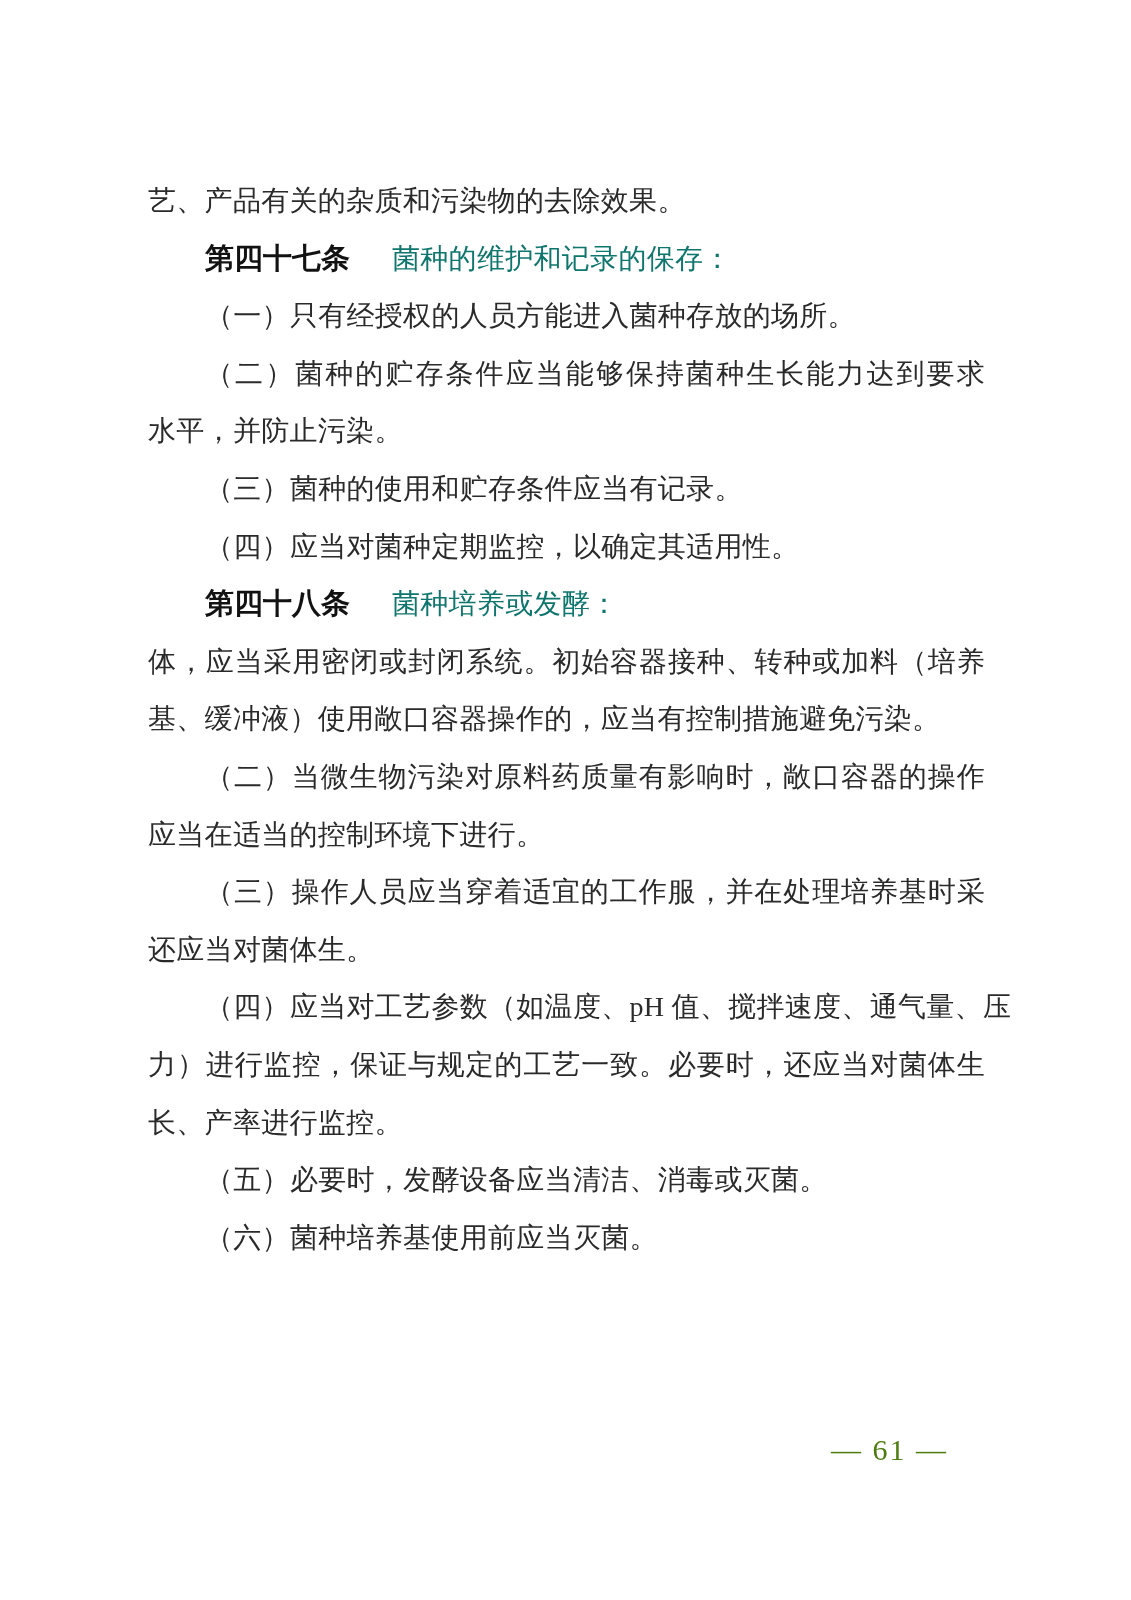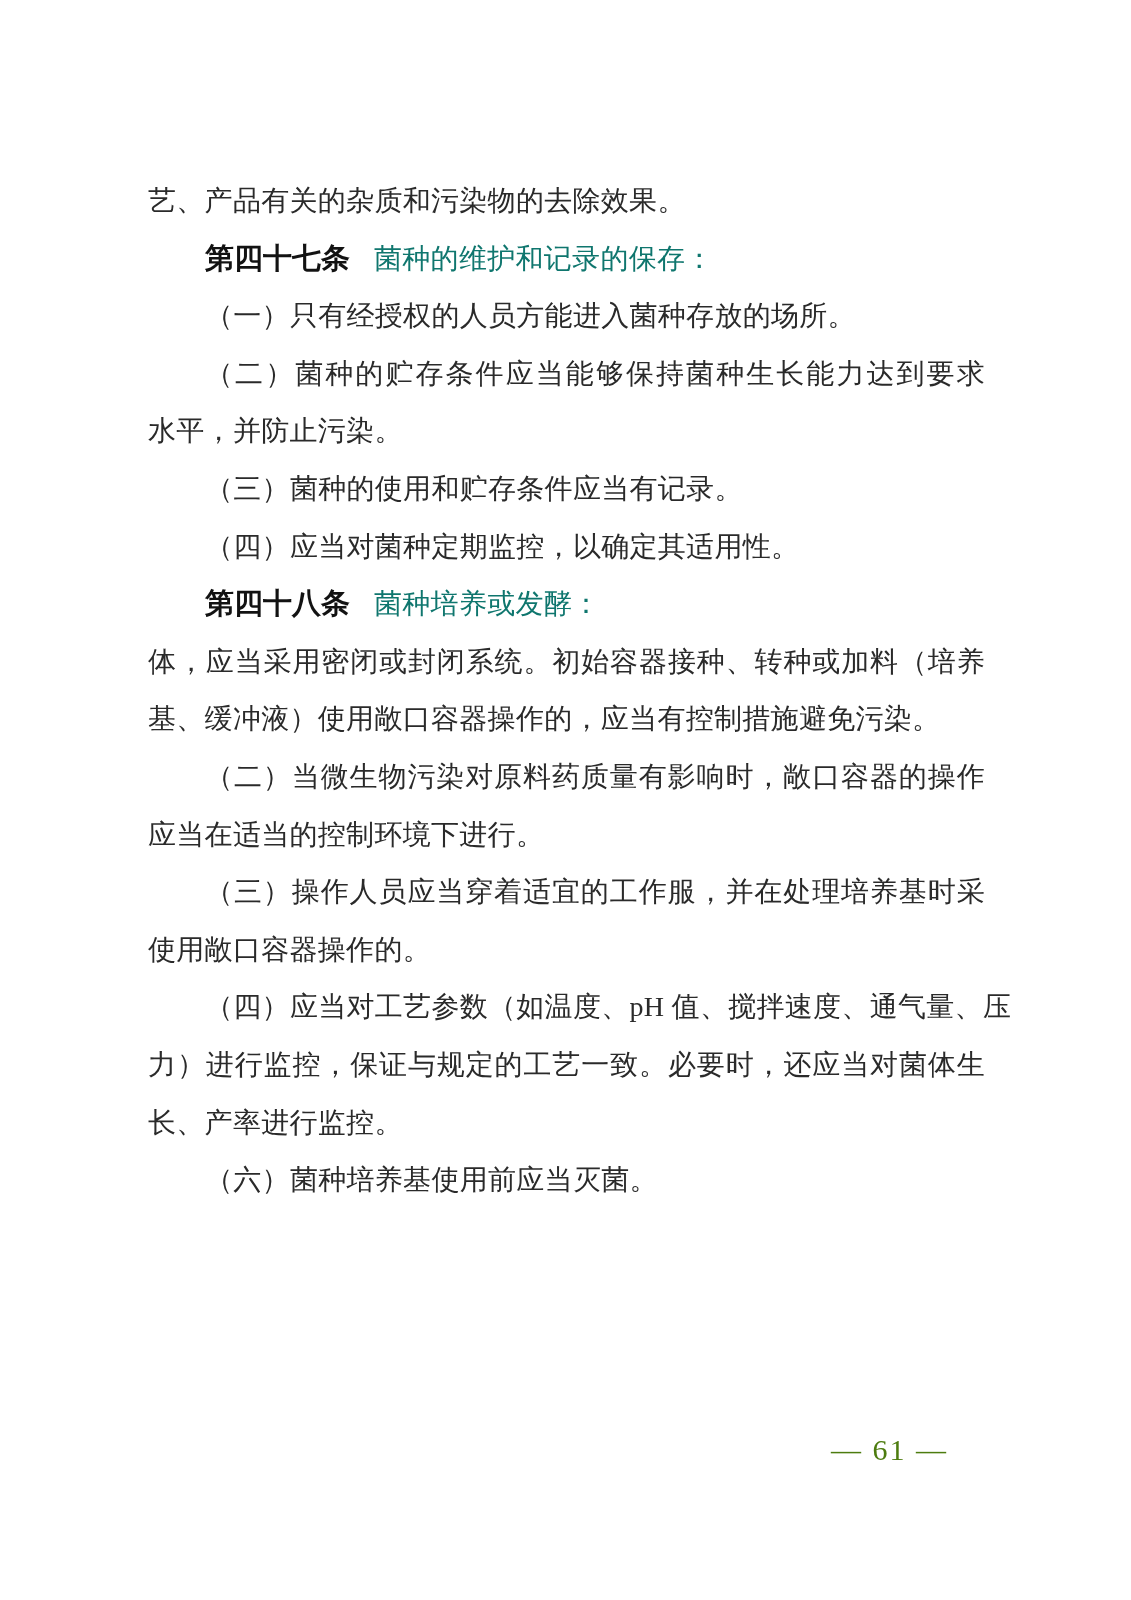--- a/index.html
+++ b/index.html
@@ -35,21 +35,21 @@
   .justify {
     text-align: justify;
     text-align-last: justify;
   }
   .article .art-no {
     font-weight: 700;
     font-family: "Liberation Sans", "DejaVu Sans", sans-serif;
     font-size: 29px;
     color: #121212;
     letter-spacing: 0;
-    margin-right: 24px;
+    margin-right: 42px;
   }
   .article .art-title {
     color: #0f766e;
   }
   .footer {
     position: absolute;
     top: 1430px;
     right: 183px;
     height: 40px;
     line-height: 40px;
@@ -79,24 +79,25 @@
 
     <div class="line indent article">
       <span class="art-no">第四十八条</span><span class="art-title">菌种培养或发酵：</span>
     </div>
 
     <div class="line justify">体，应当采用密闭或封闭系统。初始容器接种、转种或加料（培养</div>
     <div class="line">基、缓冲液）使用敞口容器操作的，应当有控制措施避免污染。</div>
     <div class="line indent justify">（二）当微生物污染对原料药质量有影响时，敞口容器的操作</div>
     <div class="line">应当在适当的控制环境下进行。</div>
     <div class="line indent justify">（三）操作人员应当穿着适宜的工作服，并在处理培养基时采</div>
-    <div class="line">使用敞口容器操作的。</div>
+    <div class="line">还应当对菌体生。</div>
     <div class="line indent justify">（四）应当对工艺参数（如温度、pH 值、搅拌速度、通气量、压</div>
     <div class="line justify">力）进行监控，保证与规定的工艺一致。必要时，还应当对菌体生</div>
     <div class="line">长、产率进行监控。</div>
+    <div class="line indent">（五）必要时，发酵设备应当清洁、消毒或灭菌。</div>
     <div class="line indent">（六）菌种培养基使用前应当灭菌。</div>
 
   </div>
 
   <div class="footer">
     <span>— 61 —</span>
   </div>
 </div>
 
 </body></html>

